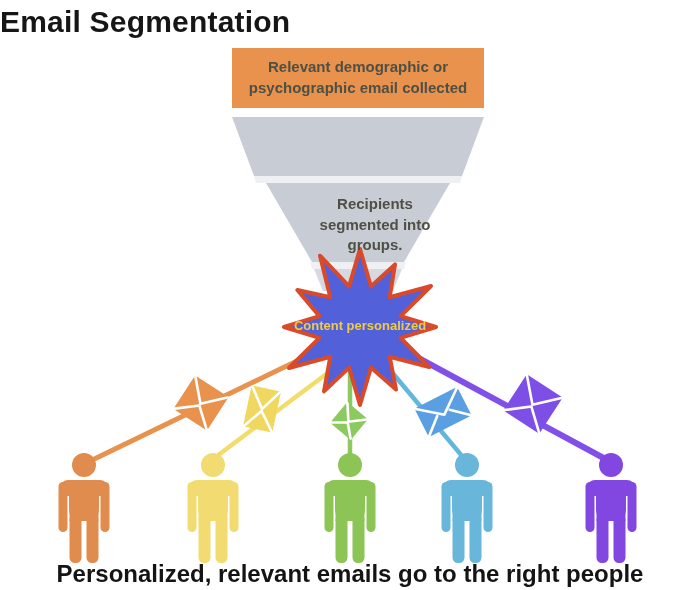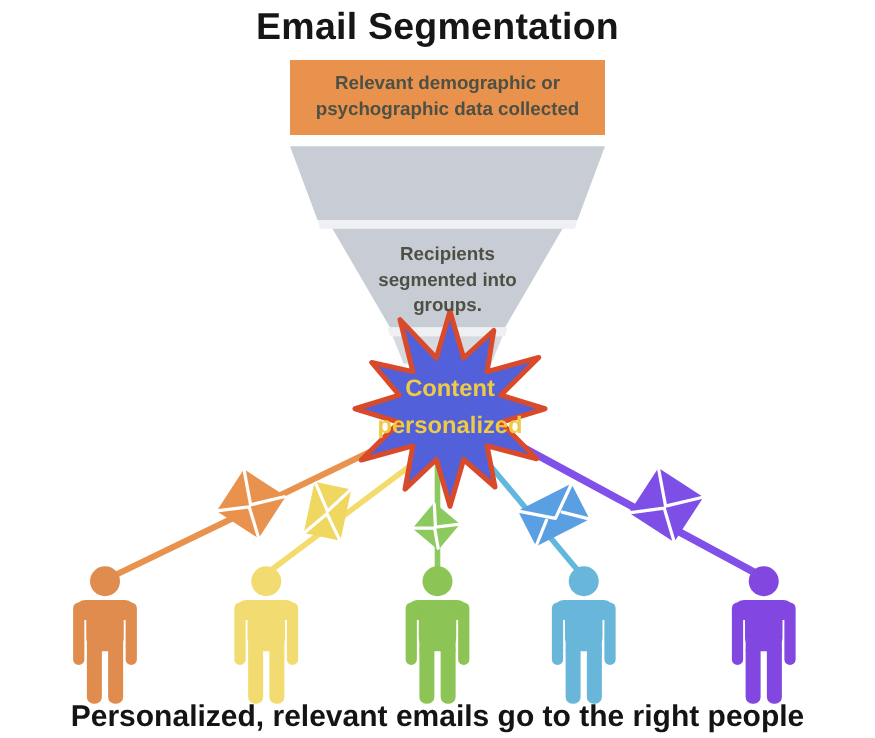--- a/index.html
+++ b/index.html
@@ -2,34 +2,34 @@
 <html><head>
 <meta charset="utf-8">
 <style>
   html,body{margin:0;padding:0;background:#ffffff;}
   #stage{
     position:relative;width:700px;height:590px;background:#ffffff;overflow:hidden;
     font-family:"Liberation Sans","DejaVu Sans",sans-serif;
   }
   .abs{position:absolute;}
   .title{
-    left:0;top:5px;width:700px;text-align:center;
+    left:0;top:5px;width:700px;
     font-size:30px;font-weight:800;color:#161616;letter-spacing:.2px;
   }
   .stage-label{
     display:flex;align-items:center;justify-content:center;text-align:center;
     font-weight:700;font-size:15px;line-height:1.38;color:#4E5044;
   }
   .lbl-stage1{left:232px;top:48px;width:252px;height:60px;}
   .lbl-stage2{left:240px;top:121px;width:236px;height:54px;}
-  .lbl-stage3{left:284px;top:186px;width:148px;height:78px;}
+  .lbl-stage3{left:301px;top:186px;width:148px;height:78px;}
   .lbl-star{
     left:288px;top:299px;width:144px;height:54px;
     display:flex;align-items:center;justify-content:center;text-align:center;
-    font-weight:800;font-size:19px;line-height:1.55;color:#EFCB45;
+    font-weight:800;font-size:13px;line-height:1.55;color:#EFCB45;
   }
   .caption{
     left:0;top:560px;width:700px;text-align:center;
     font-size:24px;font-weight:800;color:#141414;
   }
   svg{position:absolute;left:0;top:0;}
   .star-shape{stroke:#D94A2B;stroke-width:4;stroke-linejoin:round;}
   .env-lines{fill:none;stroke:#ffffff;stroke-width:2.6;stroke-linejoin:round;stroke-linecap:round;}
   .conn{stroke-linecap:round;}
 </style>
@@ -98,19 +98,19 @@
 
     <use href="#person" x="55" y="453" fill="#DF8C4E"></use>
     <use href="#person" x="184" y="453" fill="#F2DB70"></use>
     <use href="#person" x="321" y="453" fill="#8CC455"></use>
     <use href="#person" x="438" y="453" fill="#68B6D9"></use>
     <use href="#person" x="582" y="453" fill="#8247E0"></use>
   </svg>
 
   <div class="abs title">Email Segmentation</div>
 
-  <div class="abs stage-label lbl-stage1">Relevant demographic or psychographic data collected</div>
+  <div class="abs stage-label lbl-stage1">Relevant demographic or psychographic email collected</div>
   <div class="abs stage-label lbl-stage3">Recipients segmented into groups.</div>
 
   <div class="abs lbl-star">Content personalized</div>
 
   <div class="abs caption">Personalized, relevant emails go to the right people</div>
 </div>
 
 </body></html>

